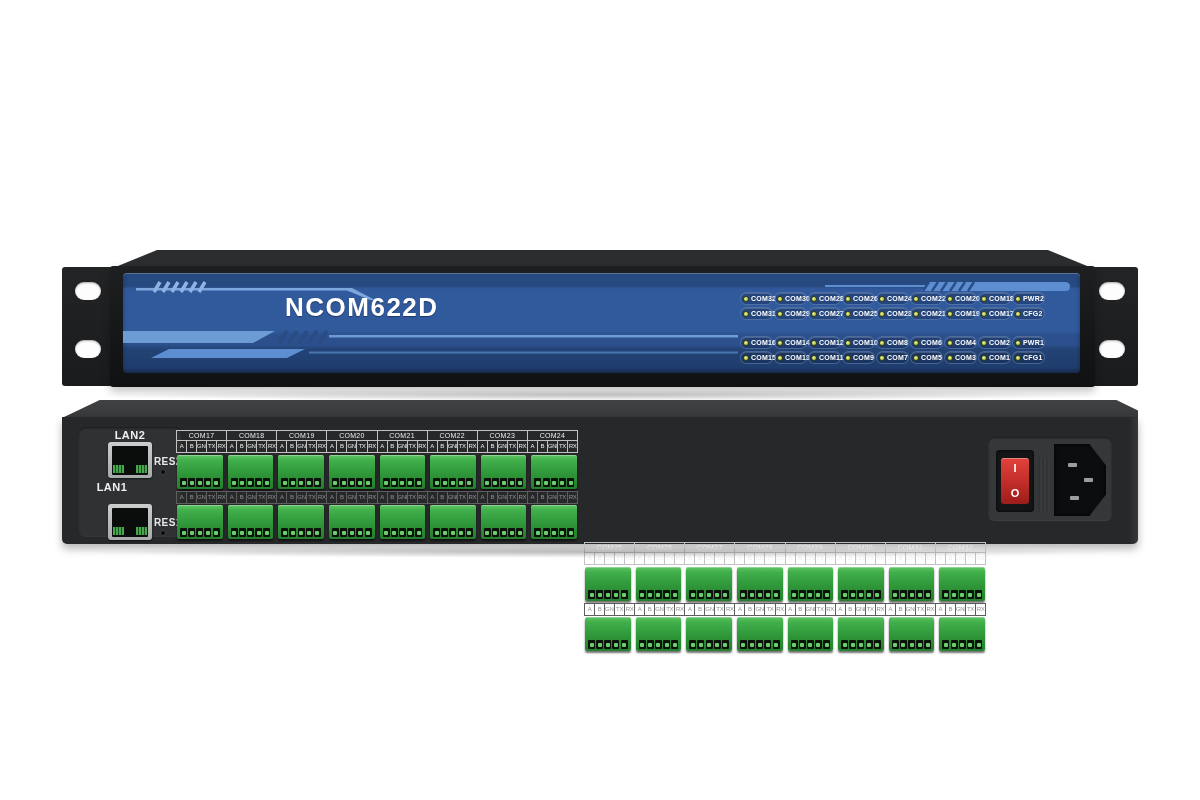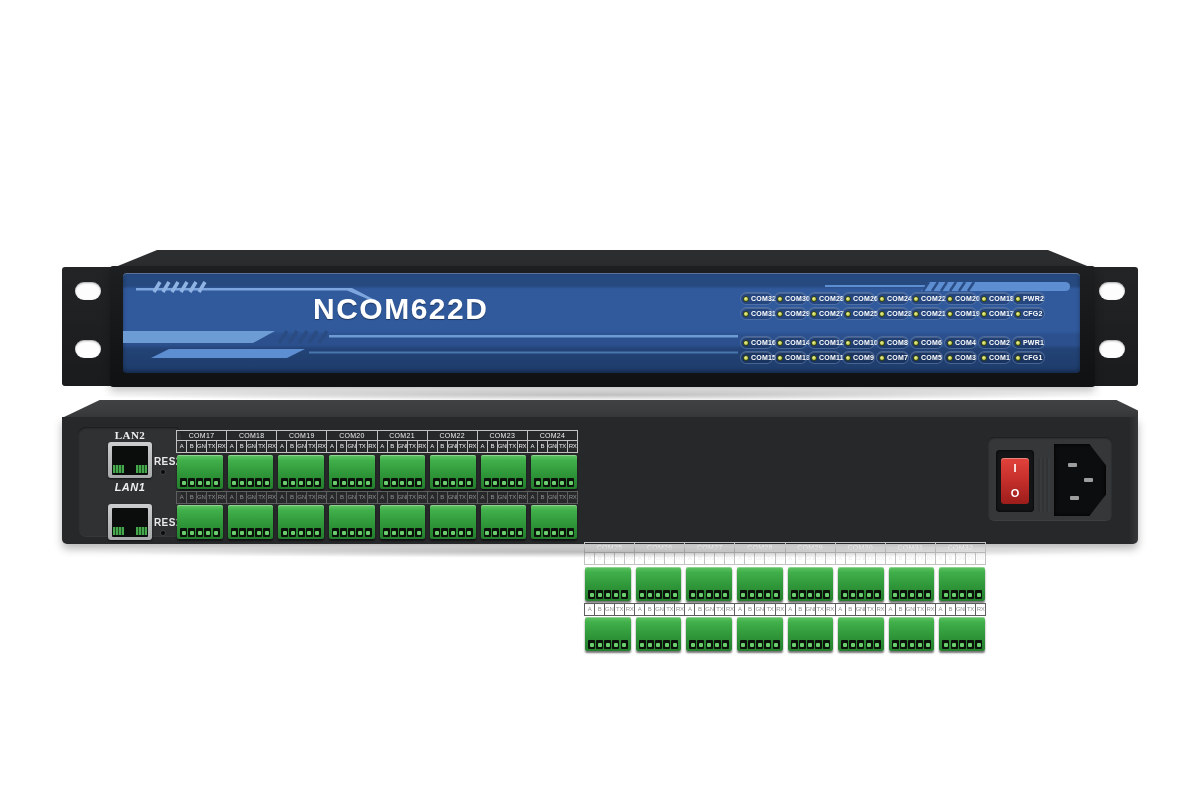--- a/index.html
+++ b/index.html
@@ -13,22 +13,22 @@
             box-shadow:inset 0 1px 2px rgba(0,0,0,.35);}
   #front-top{left:113px;top:250px;width:979px;height:18px;background:#2c2d2f;
              clip-path:polygon(0 100%,4.5% 0,95.5% 0,100% 100%);}
   #front-body{left:110px;top:266px;width:985px;height:121px;border-radius:3px;
               background:linear-gradient(180deg,#1e1f21 0%,#151617 60%,#101112 100%);
               box-shadow:0 4px 8px rgba(0,0,0,.25);}
   #front-panel{left:123px;top:273px;width:957px;height:100px;border-radius:4px;overflow:hidden;
     background:linear-gradient(180deg,#26497f 0%,#26497f 13%,#315a9d 16%,#315a9d 58%,#2b508d 62%,#2b508d 72%,#234376 76%,#1e3c6b 100%);
     box-shadow:inset 0 1px 0 rgba(255,255,255,.25), inset 0 -2px 4px rgba(0,0,0,.35);}
   #title-wrap{left:162px;top:21px;display:flex;align-items:flex-end;gap:13px;color:#fff;}
-  #model-name{font-size:30px;font-weight:bold;letter-spacing:1.5px;line-height:1;
-              text-shadow:0 1px 1px rgba(0,0,0,.4);margin-left:28px;}
+  #model-name{font-size:26px;font-weight:bold;letter-spacing:1.5px;line-height:1;
+              text-shadow:0 1px 1px rgba(0,0,0,.4);}
   #model-subtitle{font-size:20px;font-weight:bold;letter-spacing:2px;line-height:1;padding-bottom:2px;
               text-shadow:0 1px 1px rgba(0,0,0,.4);}
   .led-block{left:617px;display:flex;flex-direction:column;gap:2px;}
   .led-row{display:flex;gap:1.5px;}
   .pill{width:32.5px;height:13px;box-sizing:border-box;display:flex;align-items:center;gap:2px;
         padding-left:2px;border-radius:7px;background:rgba(14,32,66,.35);
         border:1px solid rgba(130,165,215,.45);box-shadow:inset 0 1px 0 rgba(255,255,255,.18);}
   .led-dot{width:6px;height:6px;border-radius:50%;flex:0 0 auto;
            background:radial-gradient(circle at 35% 35%,#eef59b,#b9c648 70%,#8e9b30 100%);
            border:1px solid #36410f;box-sizing:border-box;}
@@ -298,31 +298,31 @@
 
   <div class="abs drop-shadow" style="left:85px;top:389px;width:1030px;"></div>
 
   <div class="abs" id="back-top"></div>
 
   <div class="abs" id="back-face">
     <div class="abs" id="back-face-edge"></div>
 
     <div class="abs" id="lan-recess"></div>
 
-    <div class="abs lan-label" style="left:46px;top:12px;font-family:Liberation Serif, serif;">LAN2</div>
+    <div class="abs lan-label" style="left:46px;top:12px;">LAN2</div>
     <div class="abs rj45" style="left:46px;top:25px;">
       <span class="rj45-cavity">
         <span class="rj45-contact" style="left:1px;"></span>
         <span class="rj45-contact" style="right:1px;"></span>
       </span>
     </div>
     <div class="abs res-label" style="left:92px;top:39px;">RES2</div>
     <span class="abs res-hole" style="left:99px;top:53px;"></span>
 
-    <div class="abs lan-label" style="left:46px;top:64px;font-style:italic;">LAN1</div>
+    <div class="abs lan-label" style="left:28px;top:64px;">LAN1</div>
     <div class="abs rj45" style="left:46px;top:87px;">
       <span class="rj45-cavity">
         <span class="rj45-contact" style="left:1px;"></span>
         <span class="rj45-contact" style="right:1px;"></span>
       </span>
     </div>
     <div class="abs res-label" style="left:92px;top:100px;">RES1</div>
     <span class="abs res-hole" style="left:99px;top:114px;"></span>
 
     <div class="abs term-half" style="left:114px;top:13px;" id="term-left">

